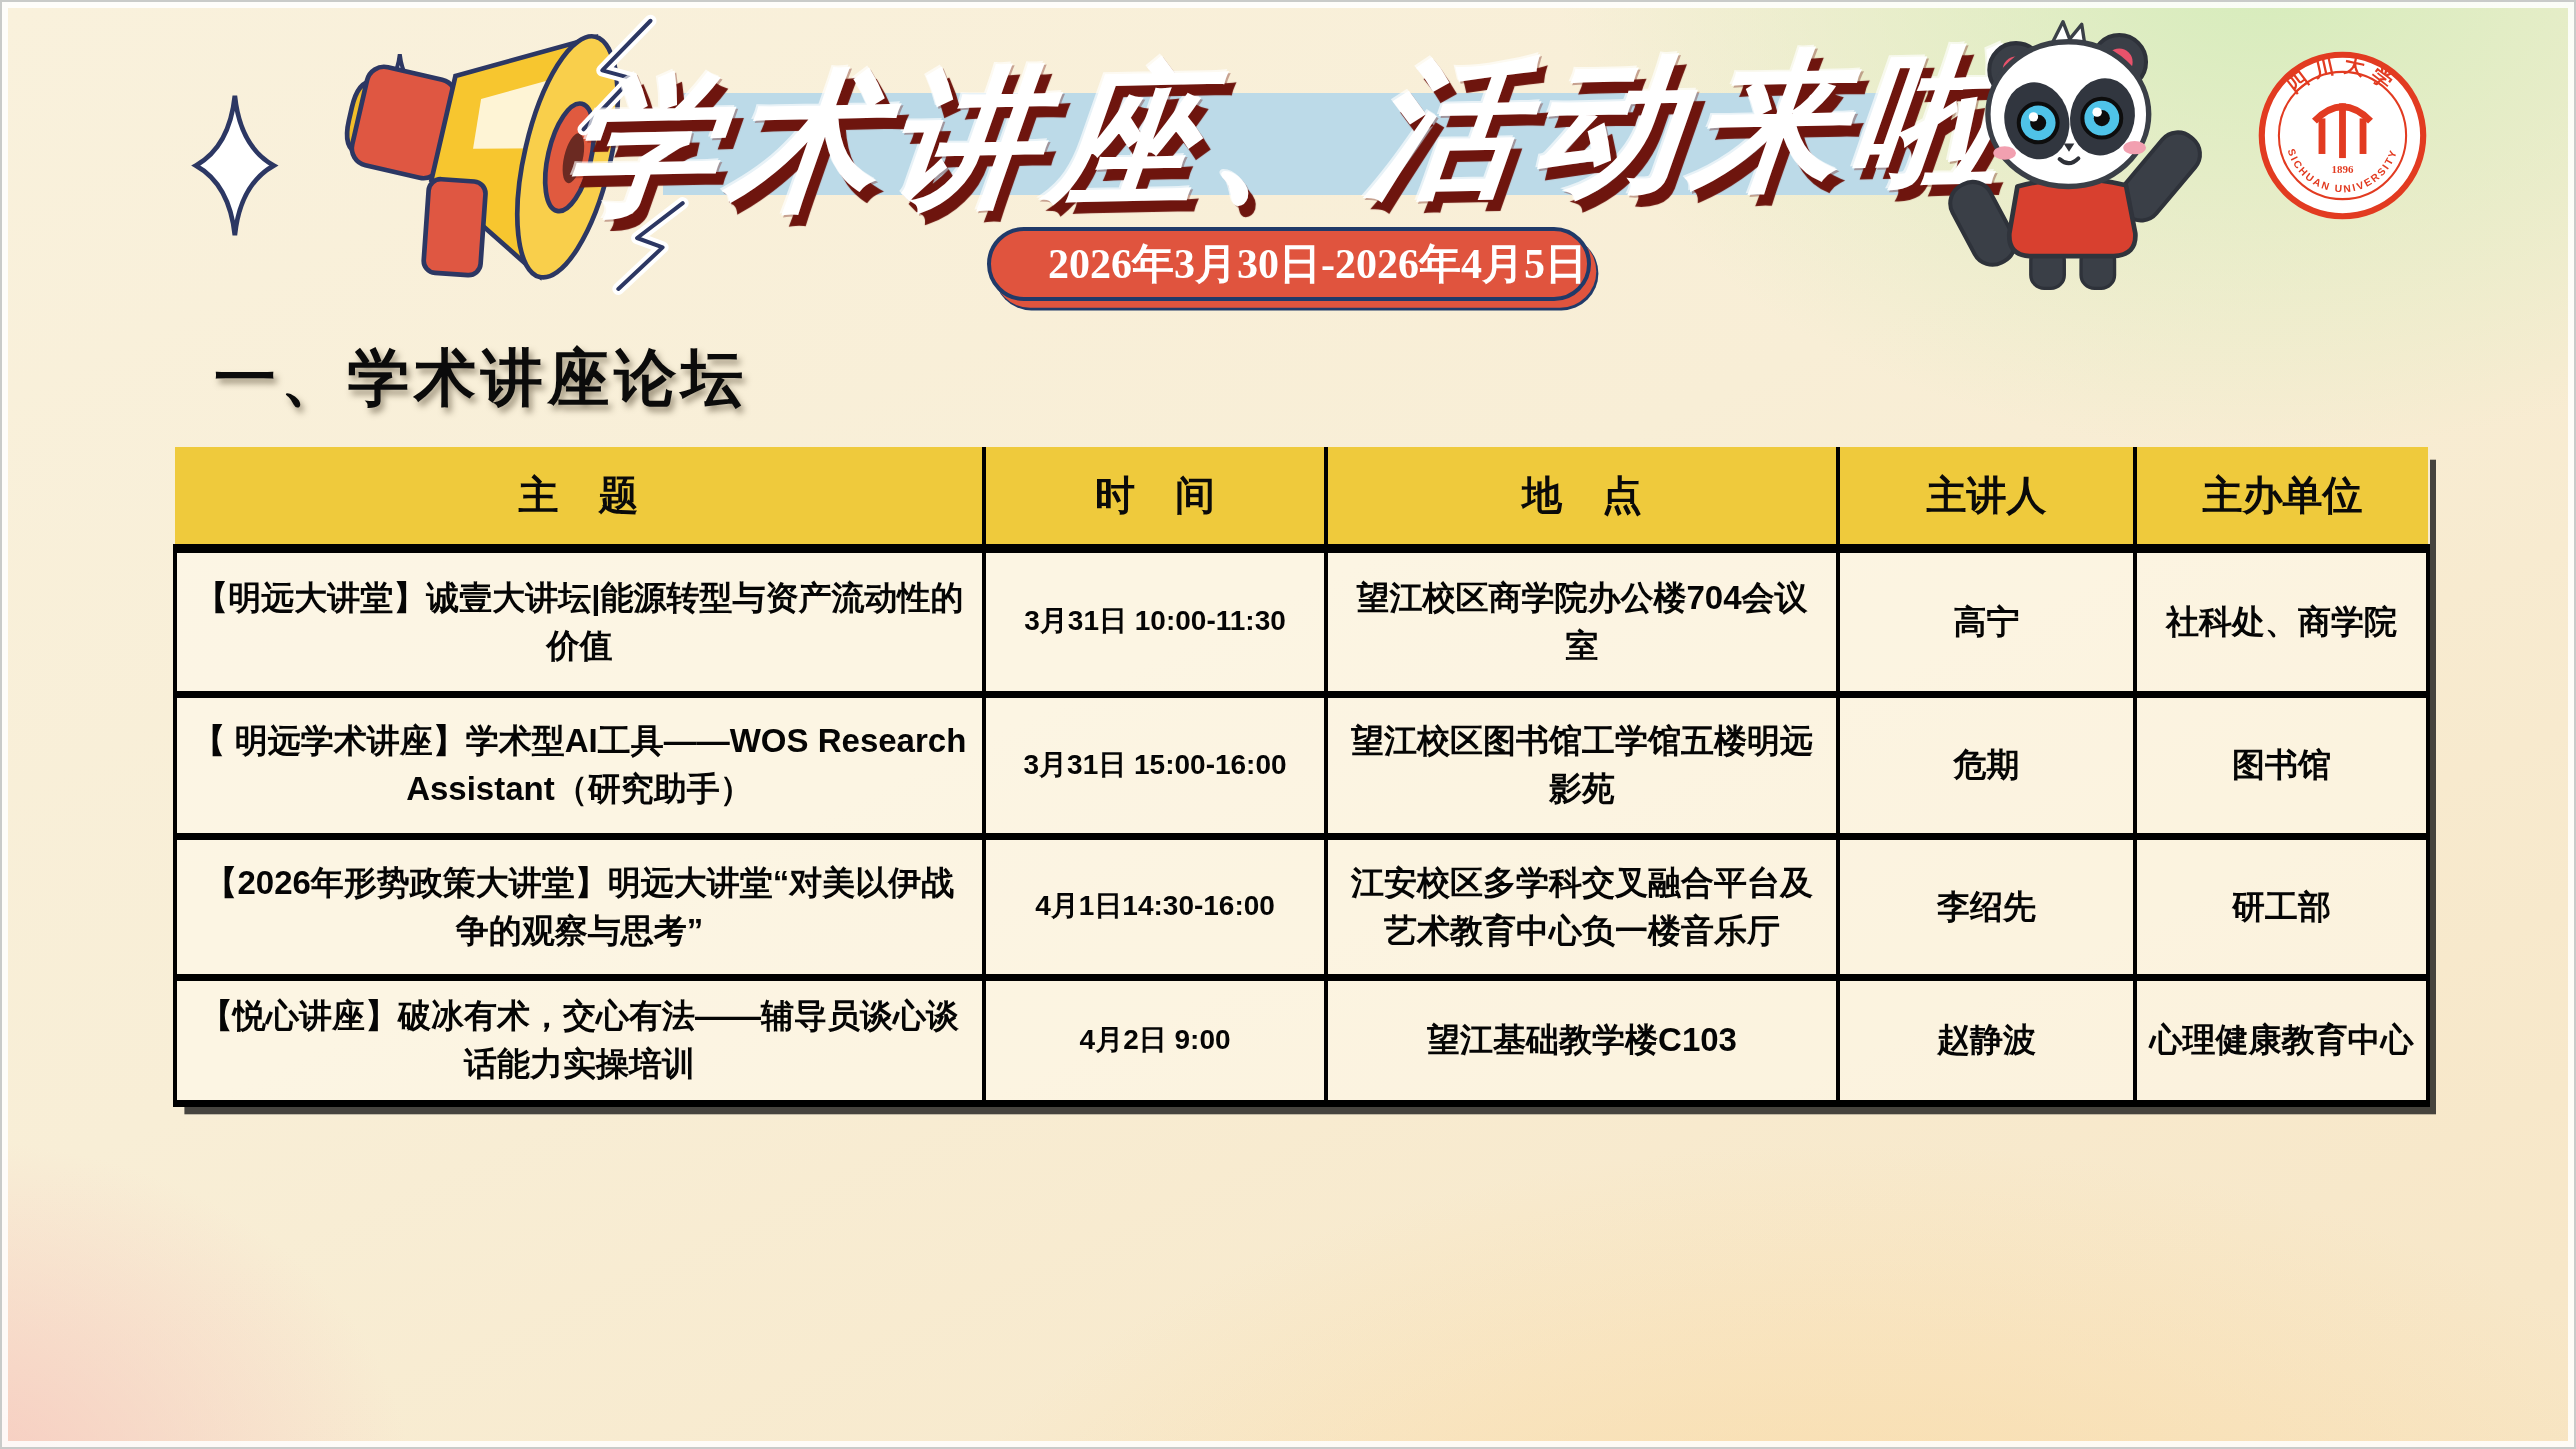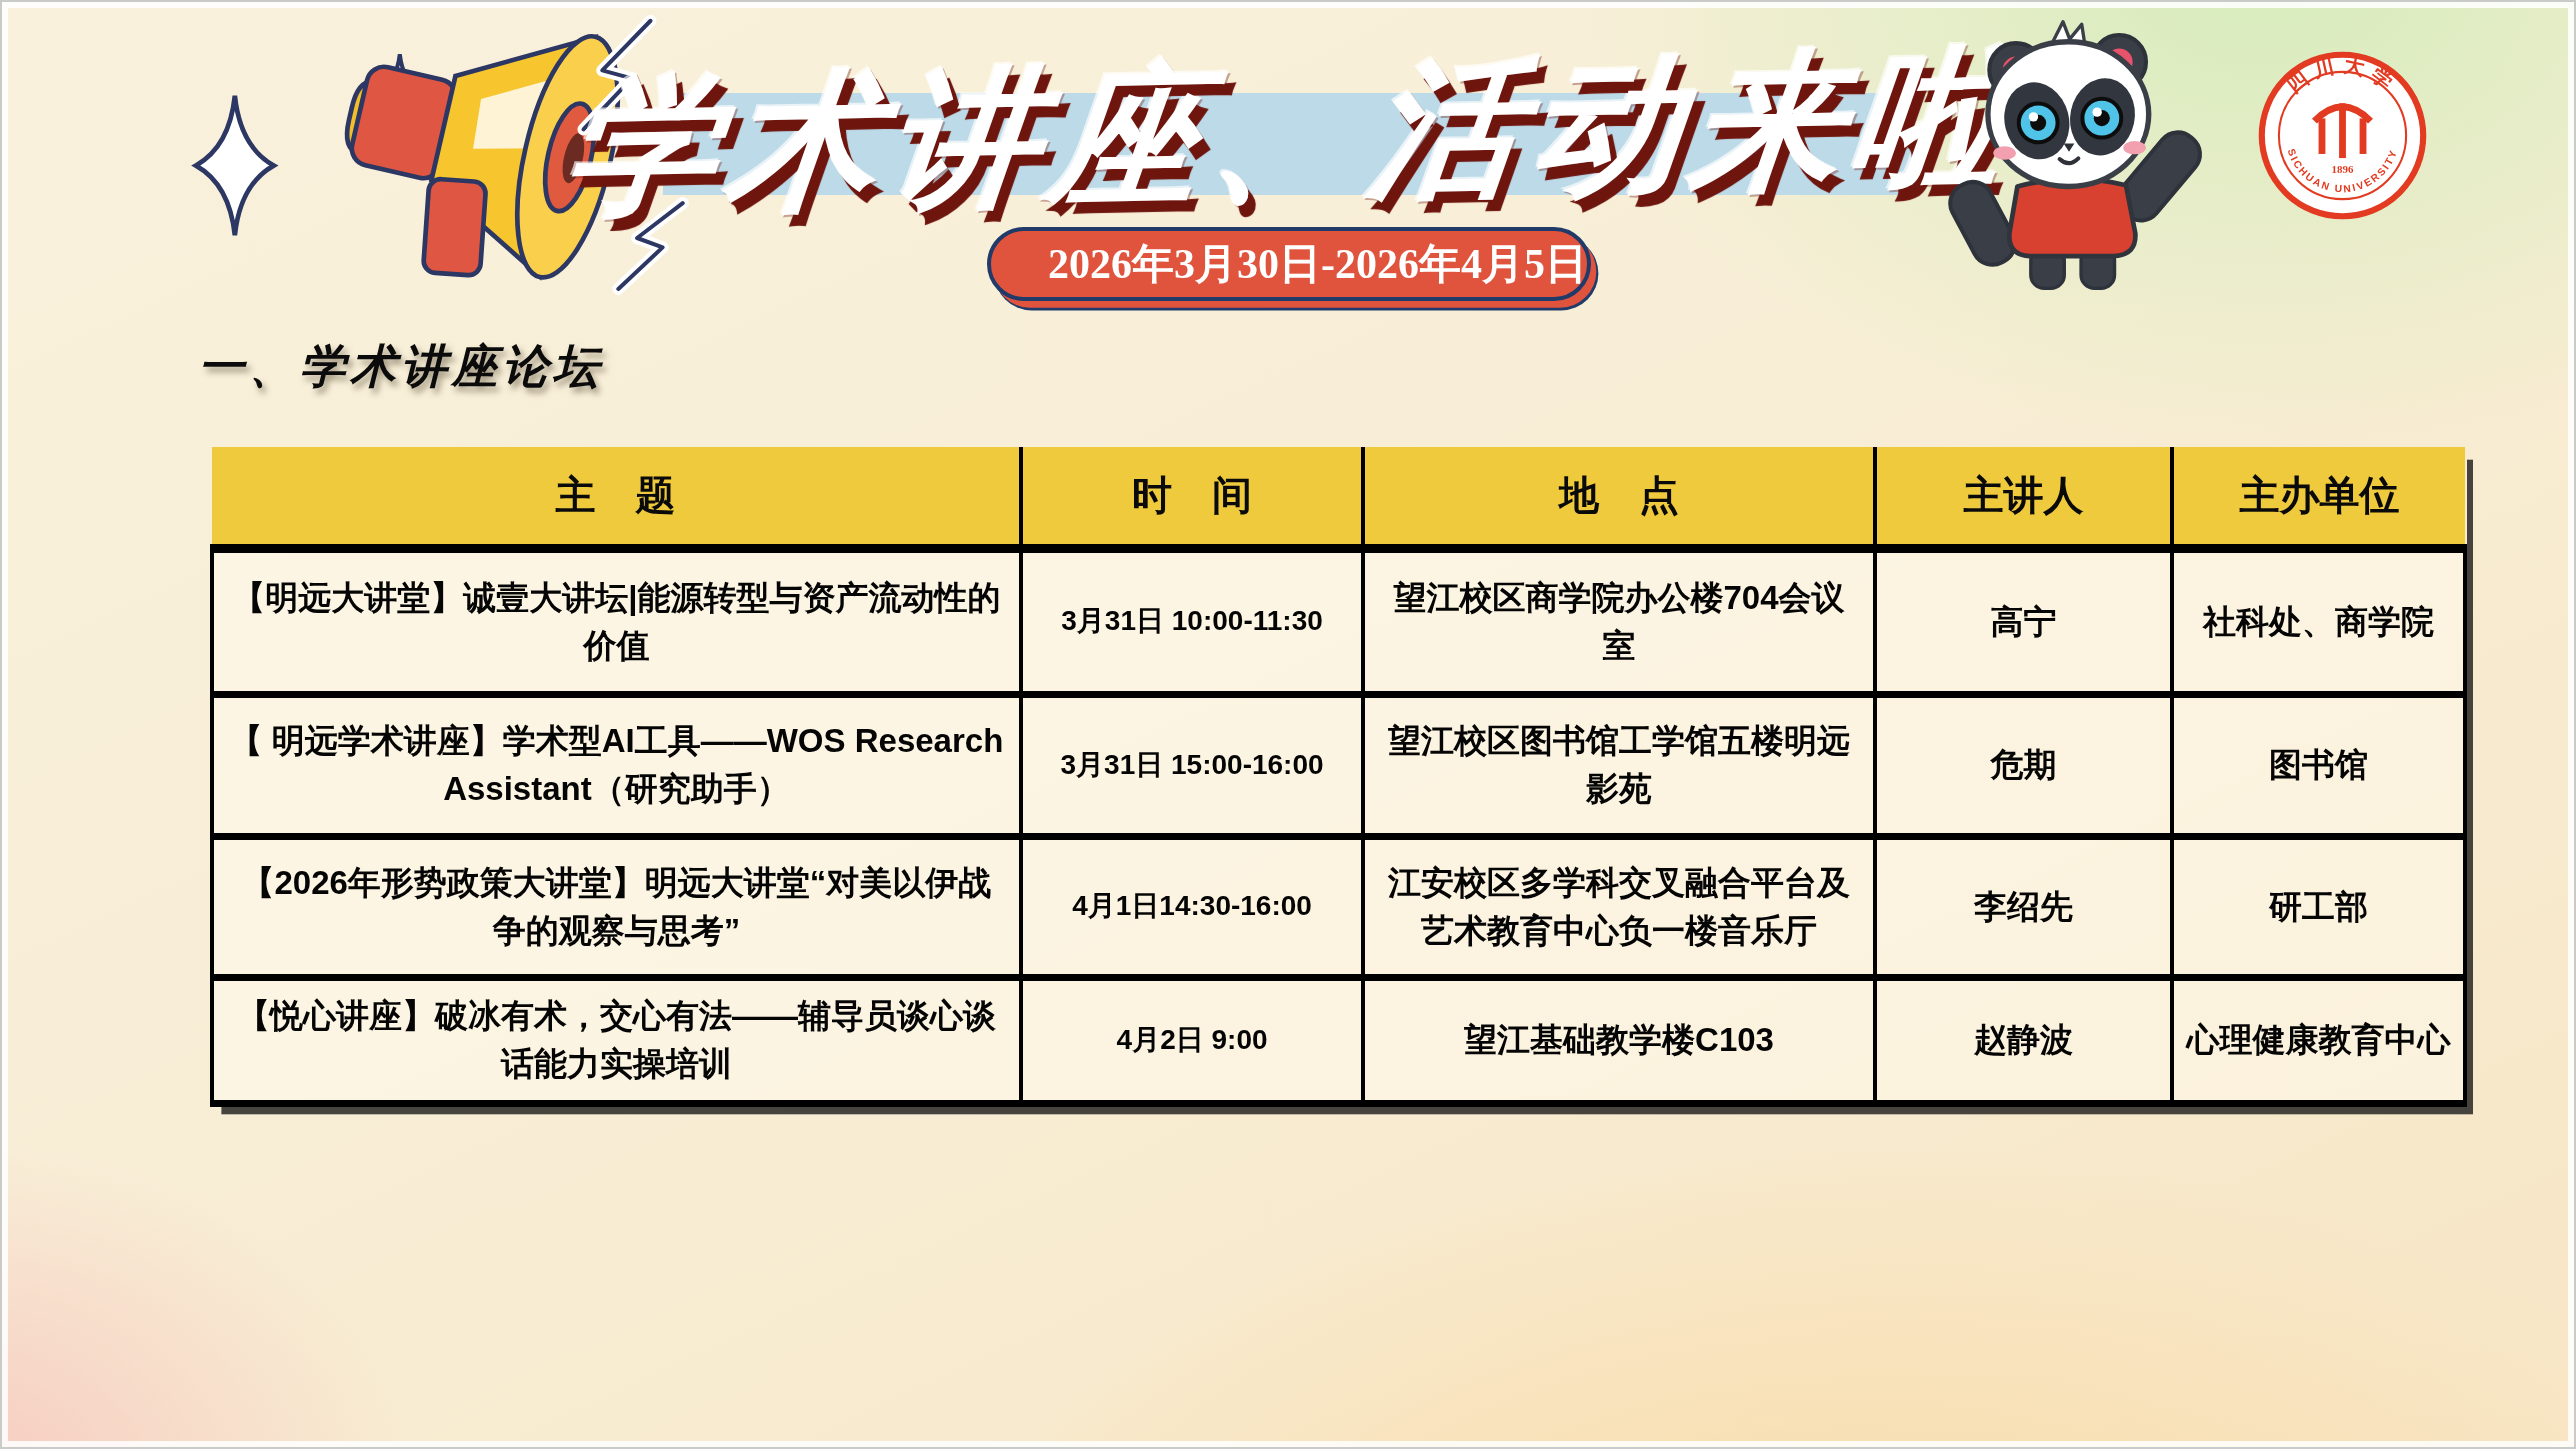--- a/index.html
+++ b/index.html
@@ -53,36 +53,34 @@
     font-family: "Liberation Serif", serif;
     font-weight: 600;
     font-size: 42px;
     box-shadow: 6px 7.4px 0 -0.7px #e0543e, 7.4px 9.4px 0 0 #203a69;
   }
   .panda { position: absolute; left: 1935px; top: 10px; width: 268px; height: 282px; }
   .scu-logo { position: absolute; left: 2255px; top: 48px; width: 171px; height: 171px; }
 
   
   .section-heading {
-    position: absolute; left: 196px; top: 334px;
-    font-size: 46px; font-weight: 800;
+    position: absolute; left: 212px; top: 334px;
+    font-size: 62px; font-weight: 800;
     letter-spacing: 4.7px;
     color: #0b0b0b;
     text-shadow: 3.4px 4.7px 6px rgba(70,58,35,0.5);
-    font-style: italic;
   }
 
   
   table.schedule {
     position: absolute; left: 171px; top: 445px;
     width: 2257px;
     border-collapse: collapse;
     table-layout: fixed;
     box-shadow: 8.7px 10px 0 -2.7px rgba(25,25,25,0.8);
-    margin-left: 37px;
   }
   .schedule th {
     background: #efca3c;
     height: 101px;
     font-size: 40px; font-weight: 800;
     color: #0a0a0a;
     border: 4px solid #000;
     border-top: none;
     border-bottom: 9.4px solid #000;
     padding: 0 6.7px;

